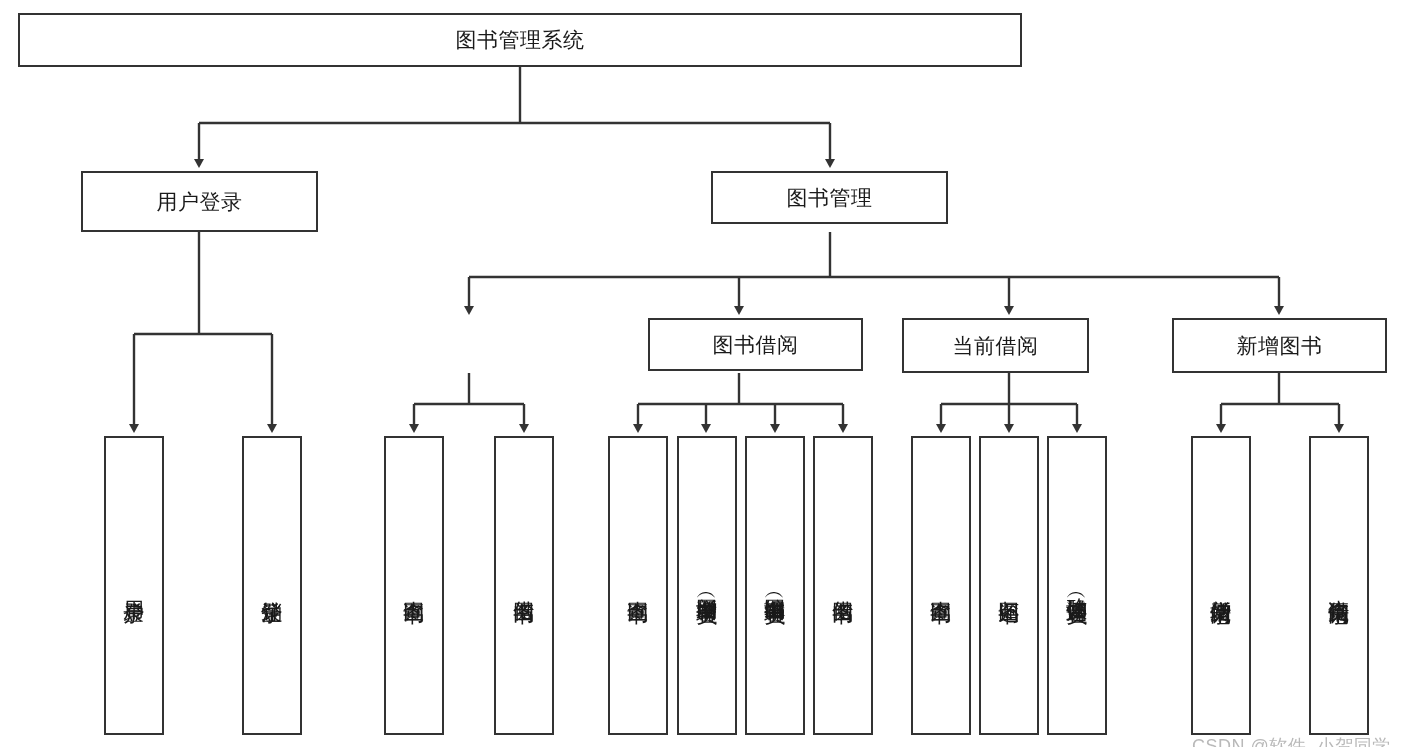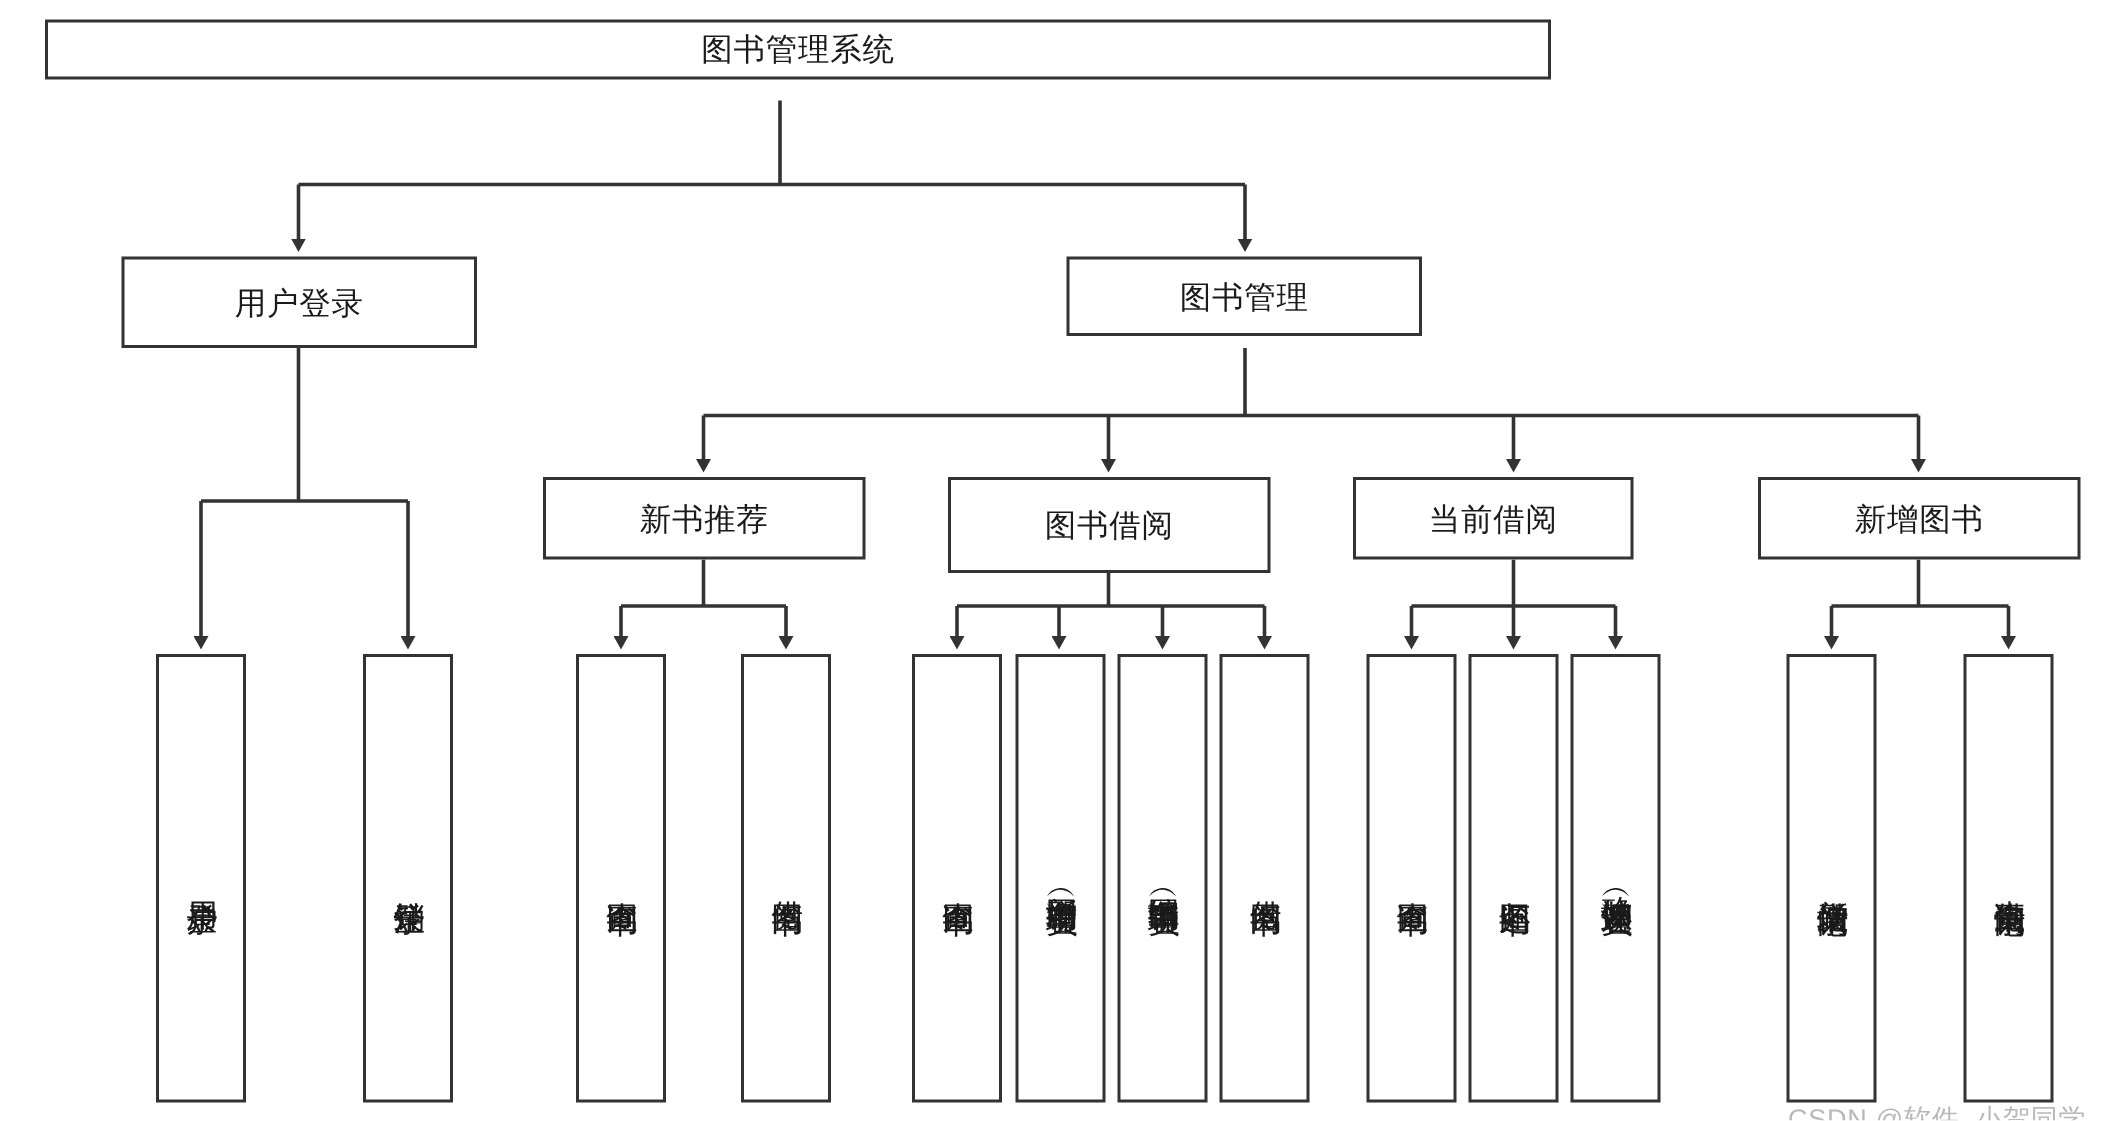--- a/index.html
+++ b/index.html
@@ -114,35 +114,32 @@
       <path d="M1009,404 L1009,425" marker-end="url(#arrow)"></path>
       <path d="M1077,404 L1077,425" marker-end="url(#arrow)"></path>
 
       <path d="M1279,373 L1279,404"></path>
       <path d="M1221,404 L1339,404"></path>
       <path d="M1221,404 L1221,425" marker-end="url(#arrow)"></path>
       <path d="M1339,404 L1339,425" marker-end="url(#arrow)"></path>
     </g>
   </svg>
 
-  <div class="node horiz" style="left:30px; top:13px; width:1004px; height:40px;">
+  <div class="node horiz" style="left:18px; top:13px; width:1004px; height:54px;">
     <span>图书管理系统</span>
   </div>
 
   <div class="node horiz" style="left:81px; top:171px; width:237px; height:61px;">
     <span>用户登录</span>
   </div>
   <div class="node horiz" style="left:711px; top:171px; width:237px; height:53px;">
     <span>图书管理</span>
   </div>
 
-  <div class="node horiz" style="left:362px; top:318px; width:215px; height:55px;">
-    <span>新书推荐</span>
-  </div>
-  <div class="node horiz" style="left:632px; top:318px; width:215px; height:64px;">
+  <div class="node horiz" style="left:648px; top:318px; width:215px; height:53px;">
     <span>图书借阅</span>
   </div>
   <div class="node horiz" style="left:902px; top:318px; width:187px; height:55px;">
     <span>当前借阅</span>
   </div>
   <div class="node horiz" style="left:1172px; top:318px; width:215px; height:55px;">
     <span>新增图书</span>
   </div>
 
   <div class="node vert" style="left:104px; top:436px; width:60px; height:299px;">

